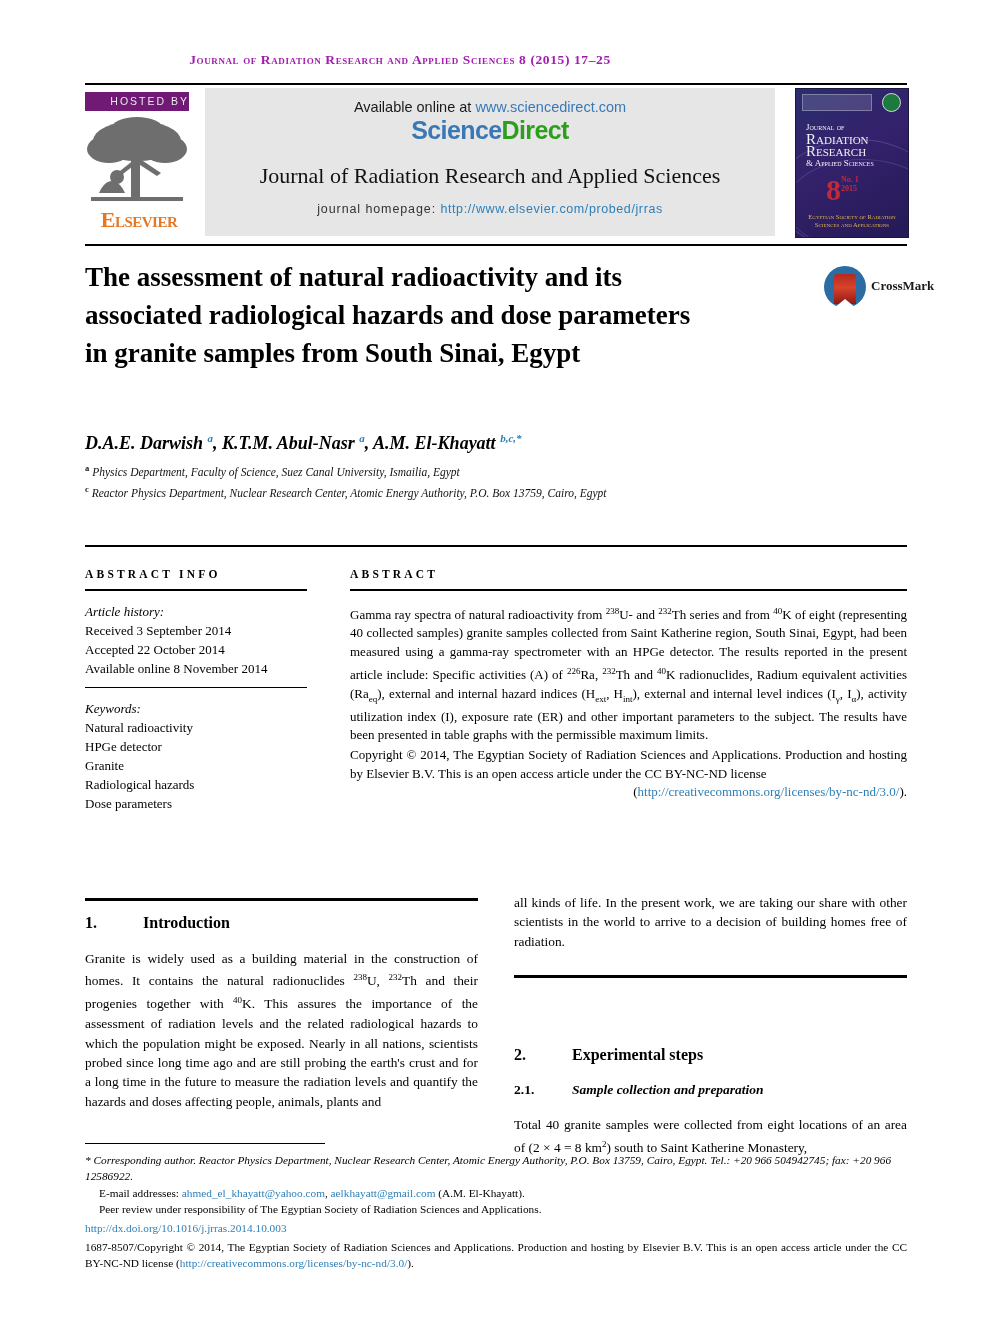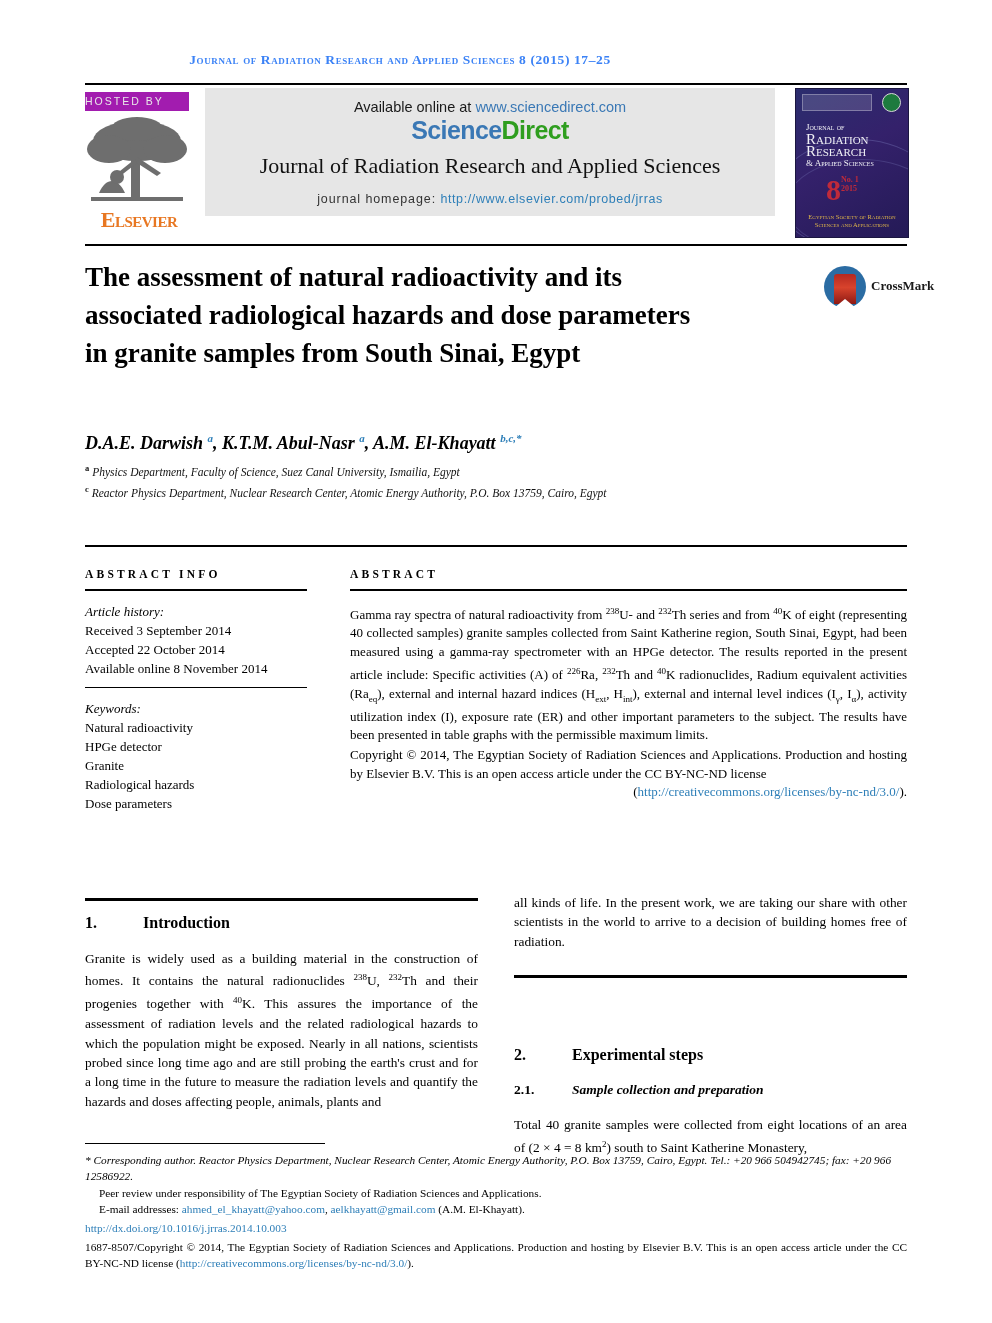--- a/index.html
+++ b/index.html
@@ -26,21 +26,21 @@
   .running-head {
     position: absolute;
     left: 0; top: 52px;
     width: 800px;
     text-align: center;
     font-family: "Liberation Serif", serif;
     font-weight: bold;
     font-size: 13.5px;
     font-variant: small-caps;
     letter-spacing: 0.6px;
-    color: #3b82f6;
+    color: #a21caf;
   }
 
   
   .masthead-rule {
     position: absolute;
     left: 85px; top: 83px;
     width: 822px;
     height: 2px;
     background: #000;
   }
@@ -52,26 +52,26 @@
   }
   .elsevier-block {
     position: absolute;
     left: 0; top: 0;
     width: 112px;
     height: 148px;
   }
   .hosted-by {
     width: 104px;
     height: 19px;
-    background: #a21caf;
+    background: #701a75;
     color: #e8e8e8;
     font-family: "Liberation Sans", sans-serif;
     font-size: 10.5px;
     letter-spacing: 2px;
-    text-align: left;
+    text-align: right;
     line-height: 19px;
     margin-top: 4px;
   }
   .tree-logo {
     width: 104px;
     height: 86px;
     margin-top: 4px;
   }
   .elsevier-word {
     width: 108px;
@@ -81,21 +81,21 @@
     font-size: 22px;
     color: #e87722;
     letter-spacing: -0.5px;
     text-align: center;
     font-variant: small-caps;
   }
   .sd-band {
     position: absolute;
     left: 120px; top: 0;
     width: 570px;
-    height: 128px;
+    height: 148px;
     background: #e6e6e6;
     text-align: center;
   }
   .sd-avail {
     margin-top: 11px;
     font-family: "Liberation Sans", sans-serif;
     font-size: 14.5px;
     color: #1a1a1a;
   }
   .sd-avail a { color: #3a78b5; text-decoration: none; }
@@ -105,21 +105,21 @@
     font-size: 25px;
     margin-top: 1px;
     letter-spacing: -0.6px;
   }
   .sd-logo .sci { color: #3a78b5; text-align: center; }
   .sd-logo .dir { color: #2f9e1f; }
   .sd-jtitle {
     font-family: "Liberation Serif", serif;
     font-size: 22px;
     line-height: 27px;
-    margin-top: 7px;
+    margin-top: 17px;
     color: #111;
   }
   .sd-home {
     margin-top: 13px;
     font-family: "Liberation Sans", sans-serif;
     font-size: 12.5px;
     letter-spacing: 0.9px;
     color: #333;
   }
   .sd-home a { color: #2e7fb8; text-decoration: none; letter-spacing: 0.6px; }
@@ -515,19 +515,19 @@
     </div>
     <div class="sec-h2">
       <span class="num">2.1.</span><span>Sample collection and preparation</span>
     </div>
     <div class="para">Total 40 granite samples were collected from eight locations of an area of (2 × 4 = 8 km<sup>2</sup>) south to Saint Katherine Monastery,</div>
   </div>
 
   <div class="foot-rule"></div>
   <div class="footnotes">
     <div class="fn-corr">* Corresponding author. Reactor Physics Department, Nuclear Research Center, Atomic Energy Authority, P.O. Box 13759, Cairo, Egypt. Tel.: +20 966 504942745; fax: +20 966 12586922.</div>
+    <div class="fn-indent"><span>E-mail addresses: </span><a href="#">ahmed_el_khayatt@yahoo.com</a><span>, </span><a href="#">aelkhayatt@gmail.com</a><span> (A.M. El-Khayatt).</span></div>
     <div class="fn-indent">Peer review under responsibility of The Egyptian Society of Radiation Sciences and Applications.</div>
-    <div class="fn-indent"><span>E-mail addresses: </span><a href="#">ahmed_el_khayatt@yahoo.com</a><span>, </span><a href="#">aelkhayatt@gmail.com</a><span> (A.M. El-Khayatt).</span></div>
     <div class="doi-line">http://dx.doi.org/10.1016/j.jrras.2014.10.003</div>
     <div class="issn-line"><span>1687-8507/Copyright © 2014, The Egyptian Society of Radiation Sciences and Applications. Production and hosting by Elsevier B.V. This is an open access article under the CC BY-NC-ND license (</span><a href="#">http://creativecommons.org/licenses/by-nc-nd/3.0/</a><span>).</span></div>
   </div>
 
 </div>
 
 </body></html>

